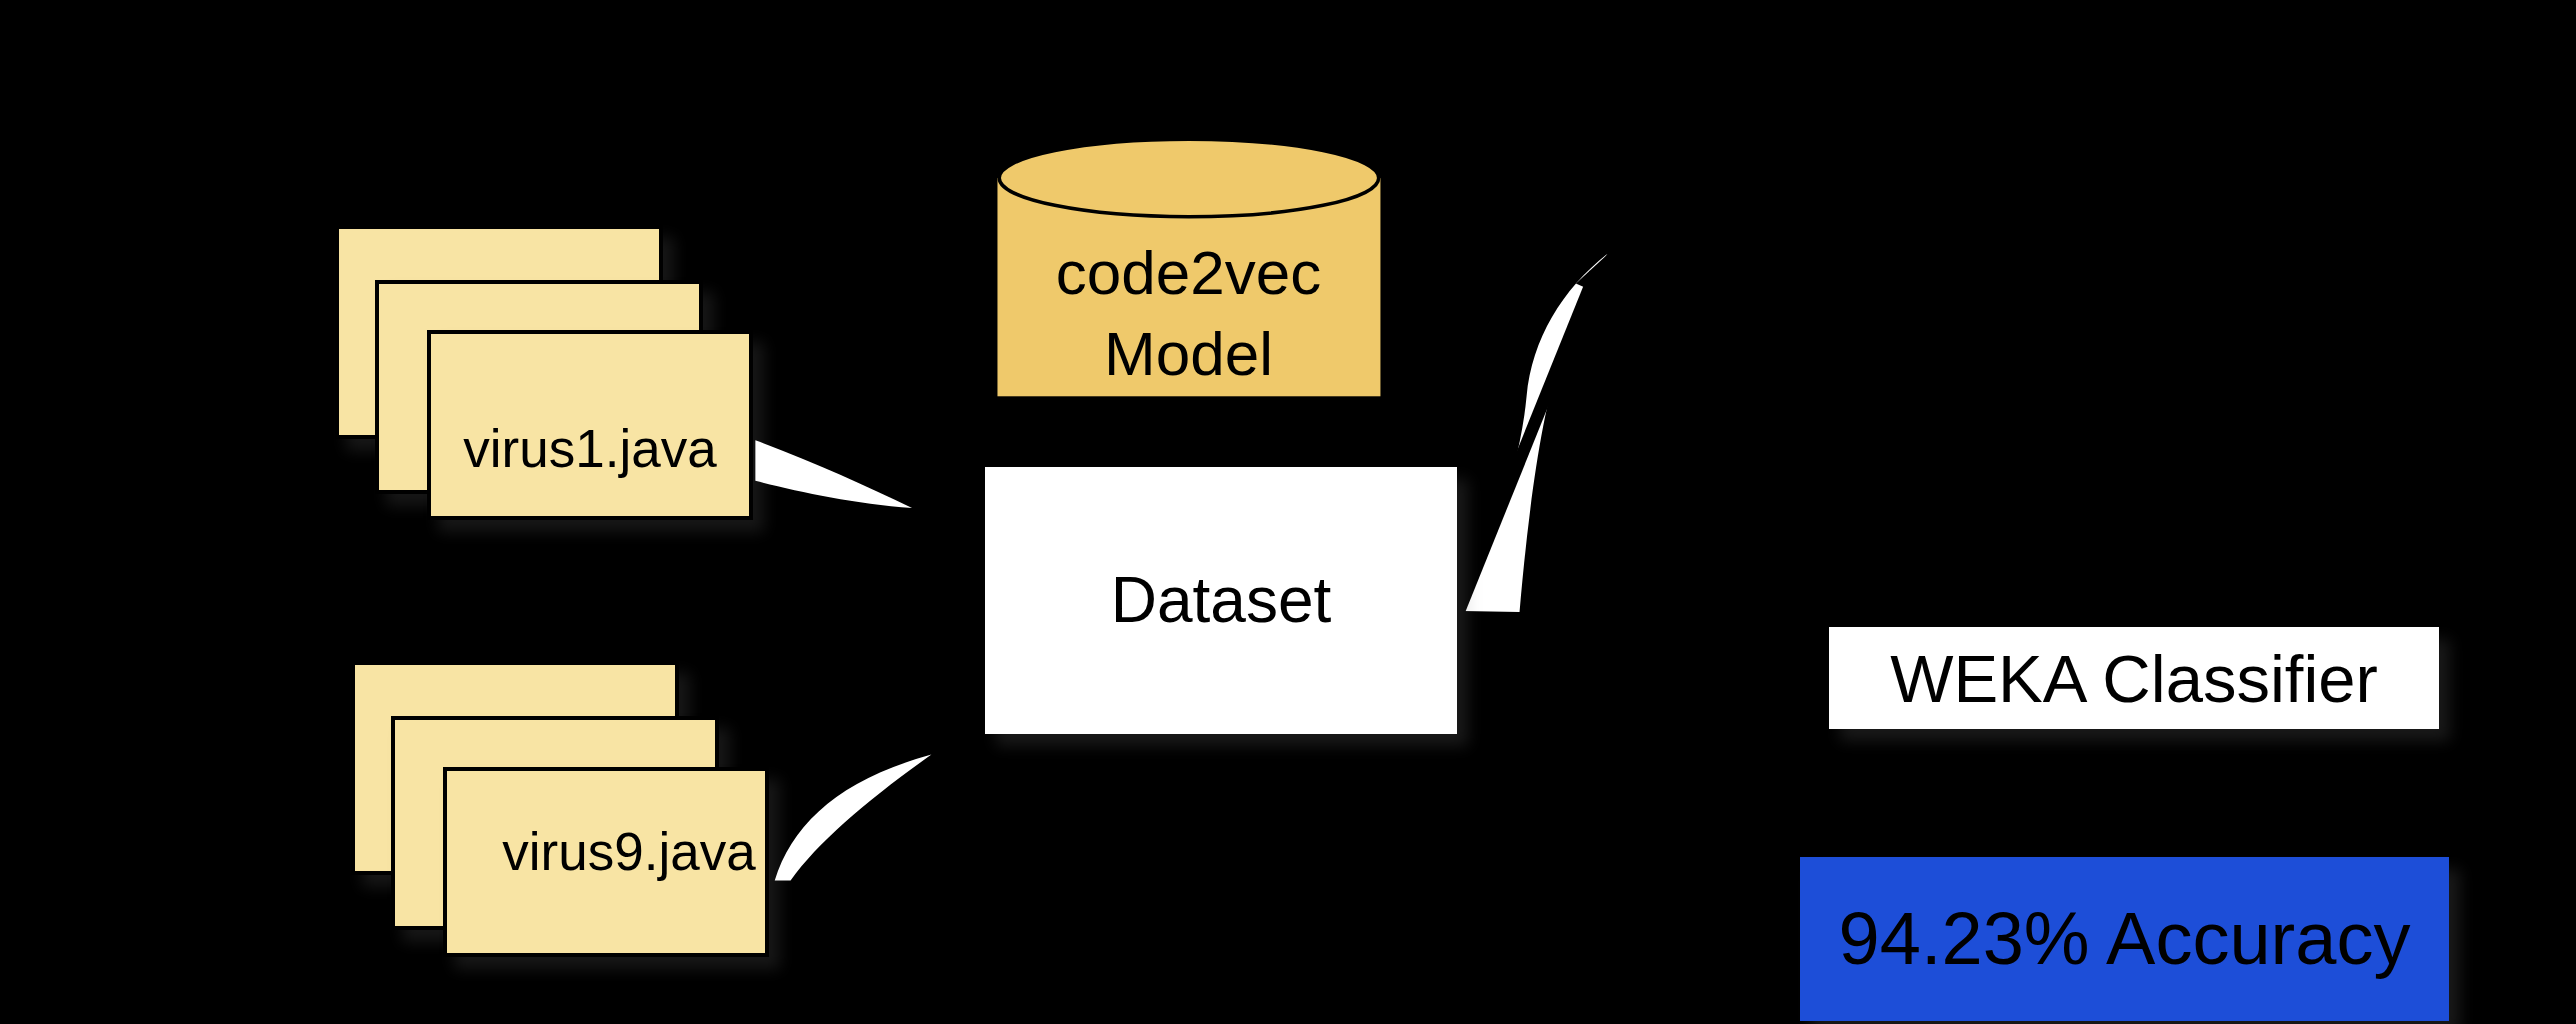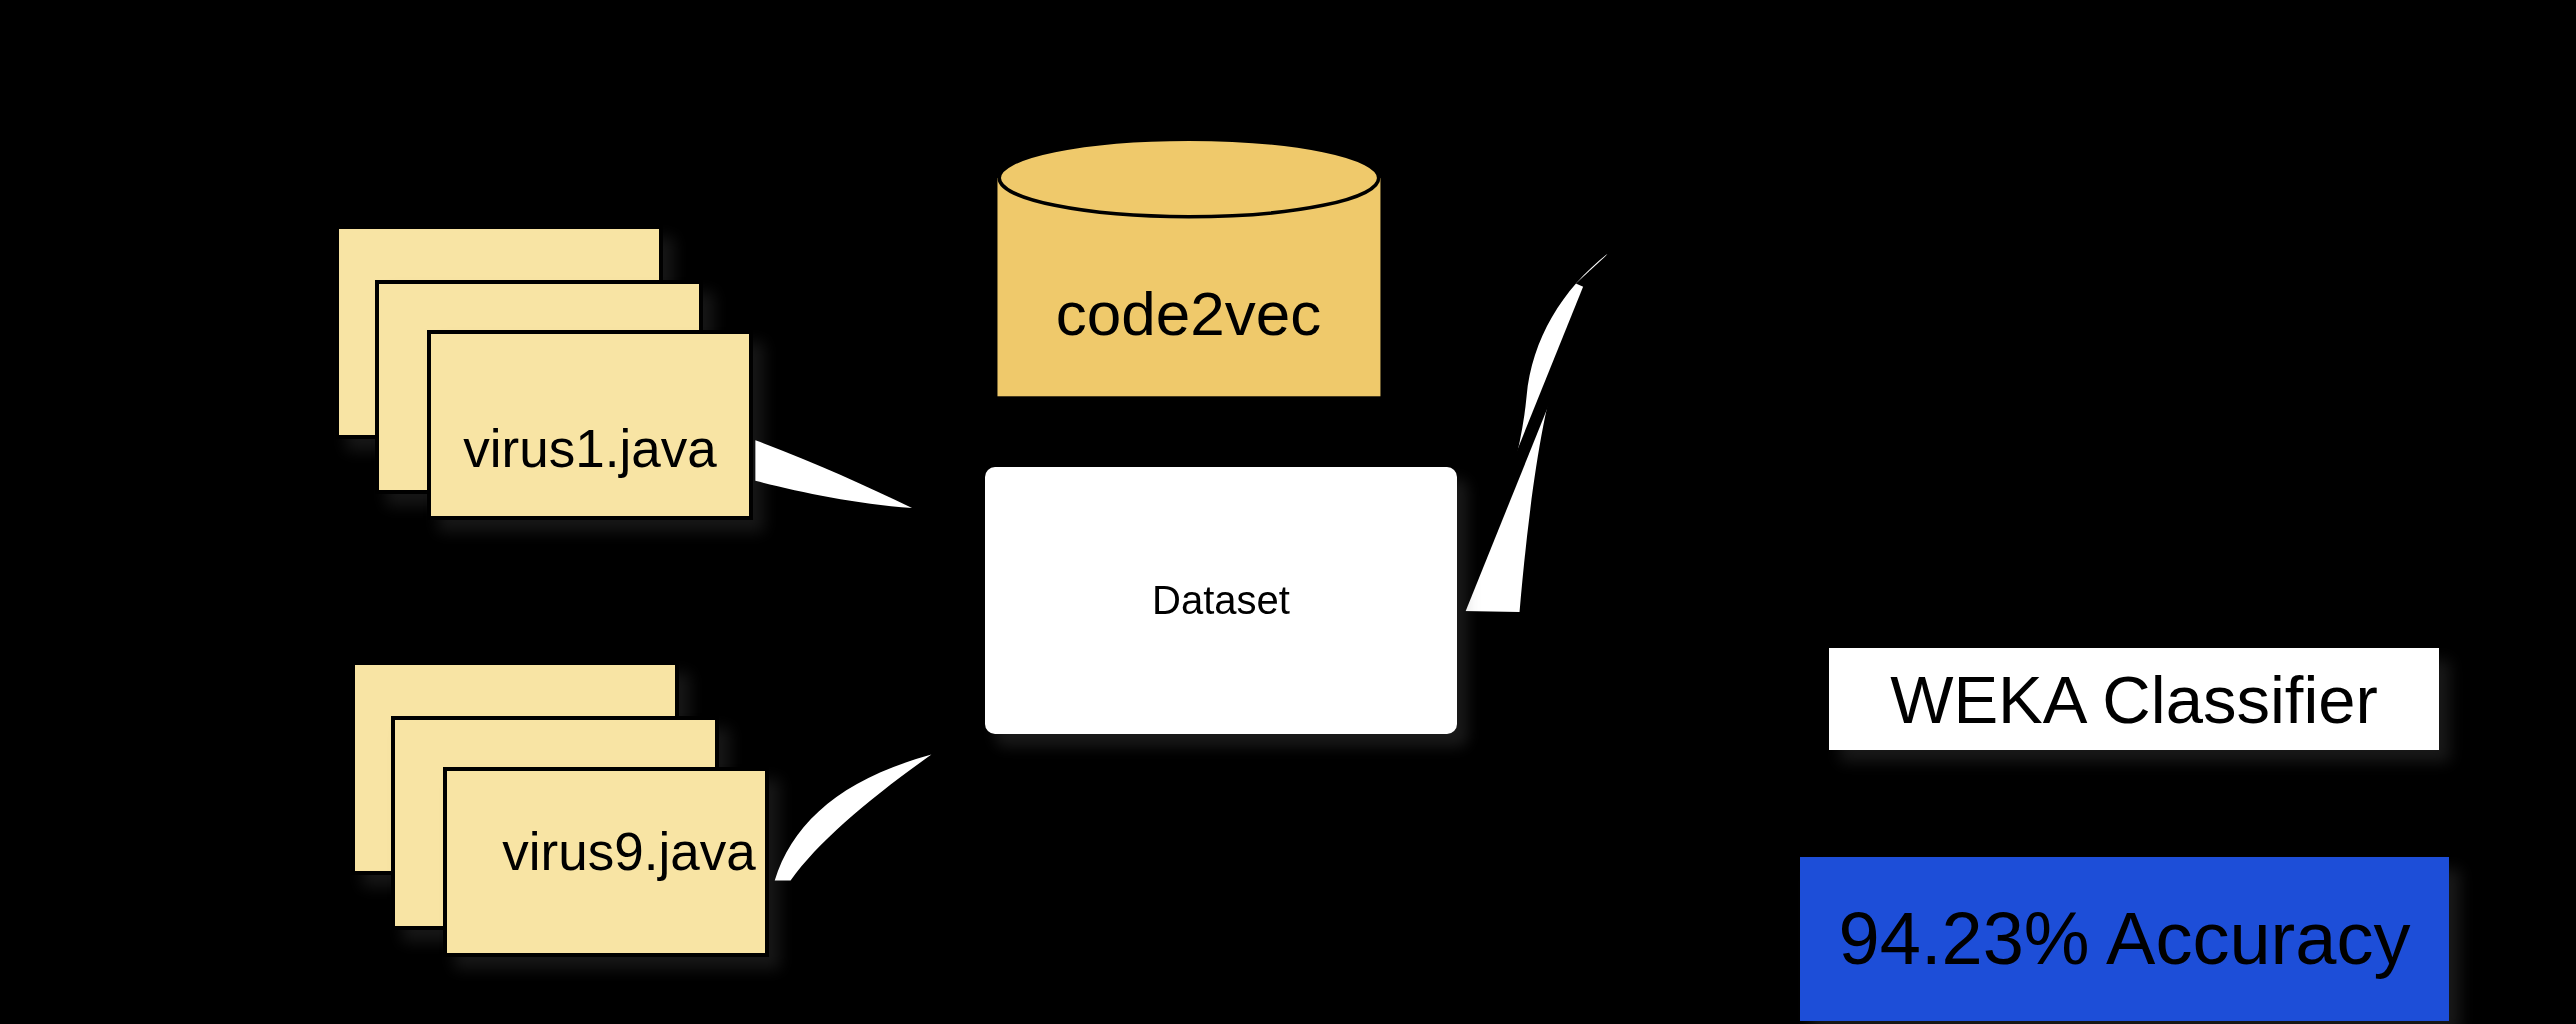--- a/index.html
+++ b/index.html
@@ -39,21 +39,21 @@
     box-shadow:10.6px 12.3px 14px rgba(125,125,125,0.2);
     display:flex;align-items:center;justify-content:center;
     text-align:left;
   }
   .cyl-label{
     position:absolute;left:997px;top:186px;width:383px;height:218px;
     display:flex;flex-direction:column;align-items:center;justify-content:center;
     transform:translateY(17.6px);
     font-size:62px;line-height:81px;text-align:center;
   }
-  .two-line{font-size:40px;line-height:81px;border-radius:10px;}
+  .two-line{font-size:64px;line-height:81px;}
   svg.layer{position:absolute;left:0;top:0;}
 </style>
 </head>
 <body>
 
 <div class="canvas">
 
   <div class="abs">
     <div class="card" style="left:335px;top:225px;"></div>
     <div class="card" style="left:375px;top:280px;"></div>
@@ -84,27 +84,28 @@
     <g>
       <path d="M 1826,288 C 1775,328 1740,385 1734,450 C 1727,525 1698,610 1662,694
                L 1726,695 C 1735,590 1750,470 1772,410 C 1795,350 1810,315 1826,288 Z" fill="#FFFFFF"></path>
       <line x1="1650" y1="712" x2="1812" y2="310" stroke="#000000" stroke-width="14"></line>
       <polygon points="1830,285 1831,340 1790,322" fill="#000000"></polygon>
     </g>
   </svg>
 
   <div class="cyl-label">
     <span>code2vec</span>
+    <span>Model</span>
   </div>
 
   <div class="whitebox two-line" style="left:985px;top:467px;width:472px;height:267px;">
     <span>Dataset</span>
   </div>
 
-  <div class="whitebox" style="left:1829px;top:648px;width:610px;height:102px;font-size:67px;line-height:67px;">
+  <div class="whitebox" style="left:1829px;top:627px;width:610px;height:102px;font-size:67px;line-height:67px;">
     <span>WEKA Classifier</span>
   </div>
 
   <div class="goldbox" style="left:1800px;top:857px;width:649px;height:164px;font-size:74px;line-height:74px;">
     <span>94.23% Accuracy</span>
   </div>
 
 </div>
 
 

